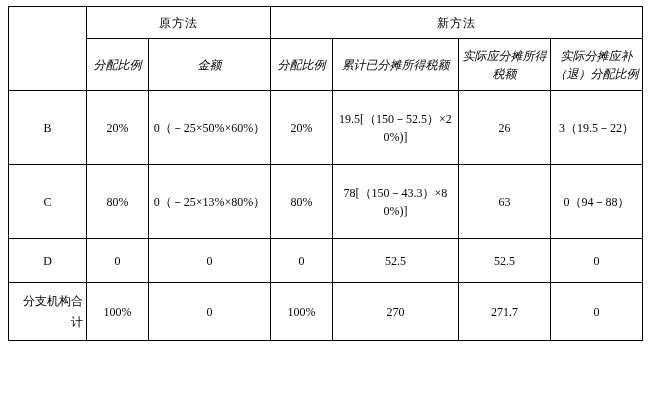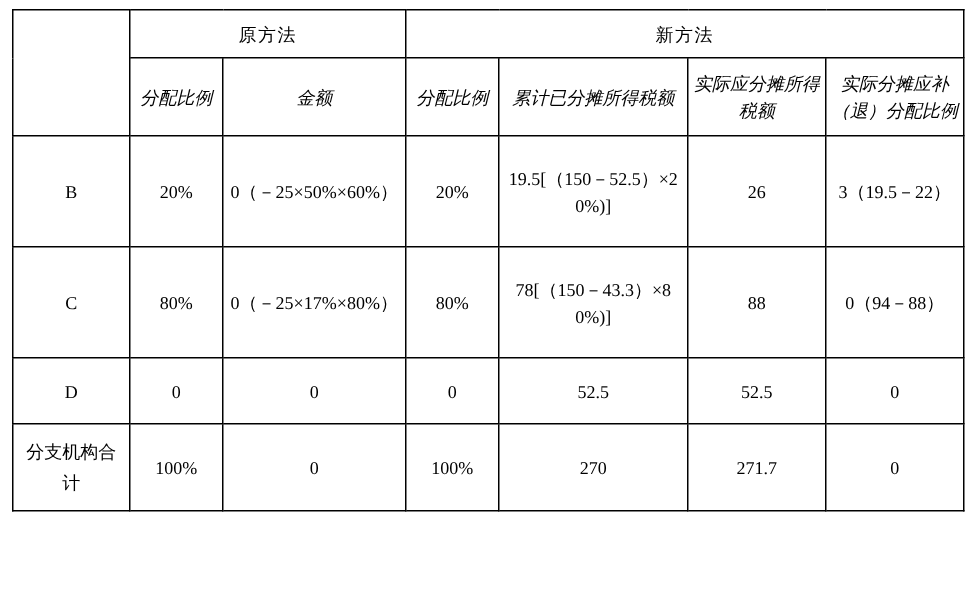--- a/index.html
+++ b/index.html
@@ -56,20 +56,21 @@
     height: 44px;
   }
   .row-last {
     height: 58px;
   }
   .label-cell {
     font-size: 13px;
   }
   .label-cell.two-line {
     line-height: 1.7;
+    text-align: right;
   }
   .col-a { width: 78px; }
   .col-b { width: 62px; }
   .col-c { width: 122px; }
   .col-d { width: 62px; }
   .col-e { width: 126px; }
   .col-f { width: 92px; }
   .col-g { width: 92px; }
   .nowrapish {
     white-space: normal;
@@ -110,24 +111,24 @@
         <td class="nowrapish">0（－25×50%×60%）</td>
         <td>20%</td>
         <td class="nowrapish">19.5[（150－52.5）×20%)]</td>
         <td>26</td>
         <td>3（19.5－22）</td>
       </tr>
 
       <tr class="row-tall">
         <td class="label-cell">C</td>
         <td>80%</td>
-        <td class="nowrapish">0（－25×17%×80%）</td>
+        <td class="nowrapish">0（－25×13%×80%）</td>
         <td>80%</td>
         <td class="nowrapish">78[（150－43.3）×80%)]</td>
-        <td>88</td>
+        <td>63</td>
         <td>0（94－88）</td>
       </tr>
 
       <tr class="row-mid">
         <td class="label-cell">D</td>
         <td>0</td>
         <td>0</td>
         <td>0</td>
         <td>52.5</td>
         <td>52.5</td>

